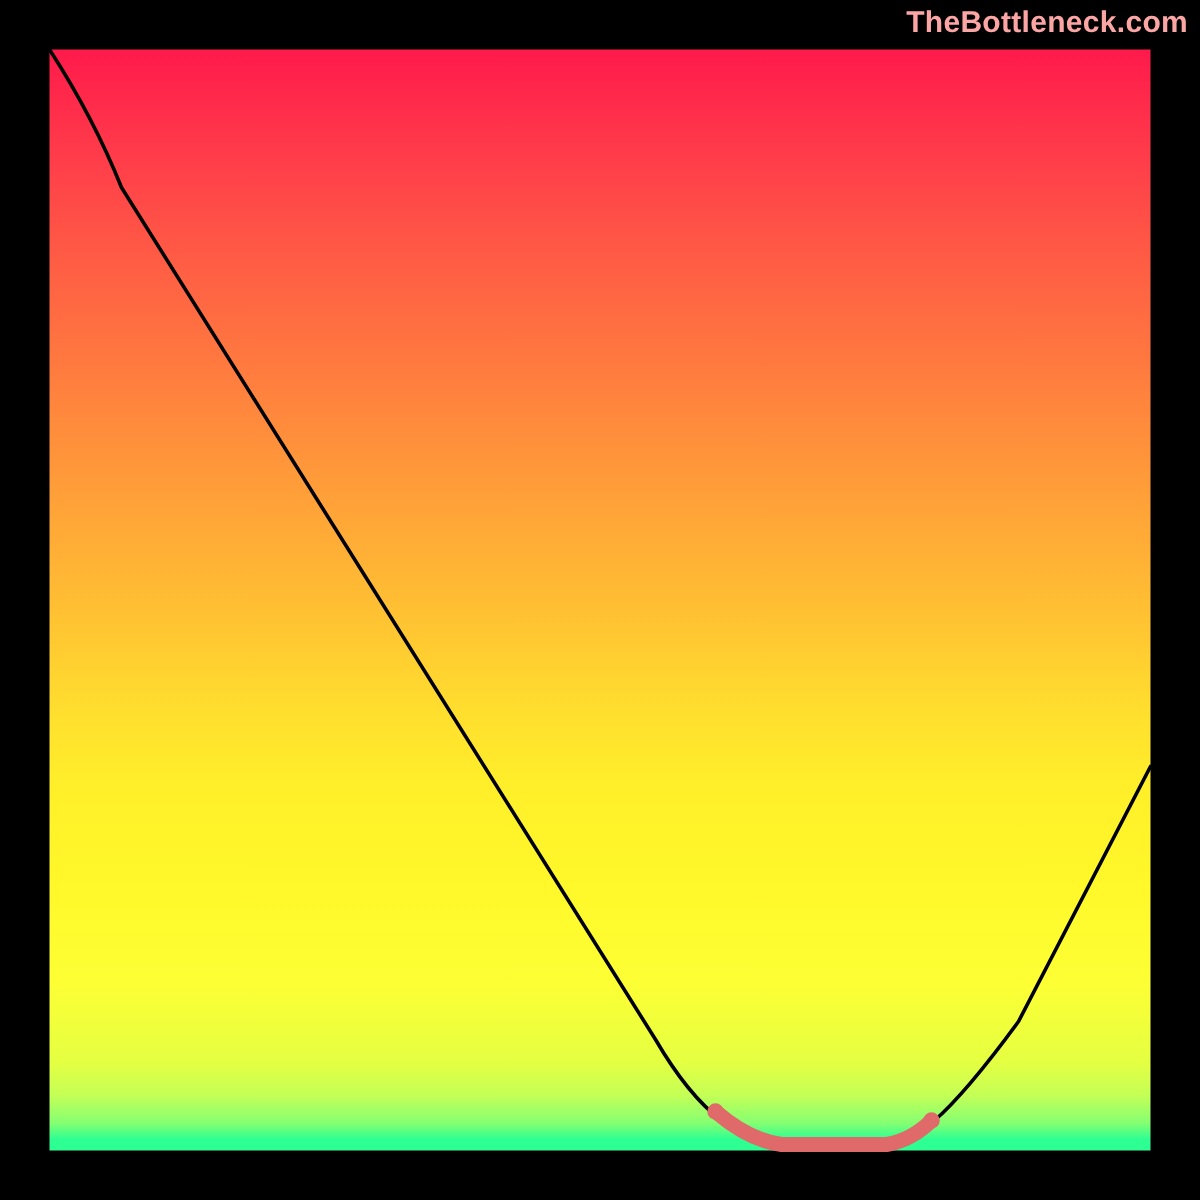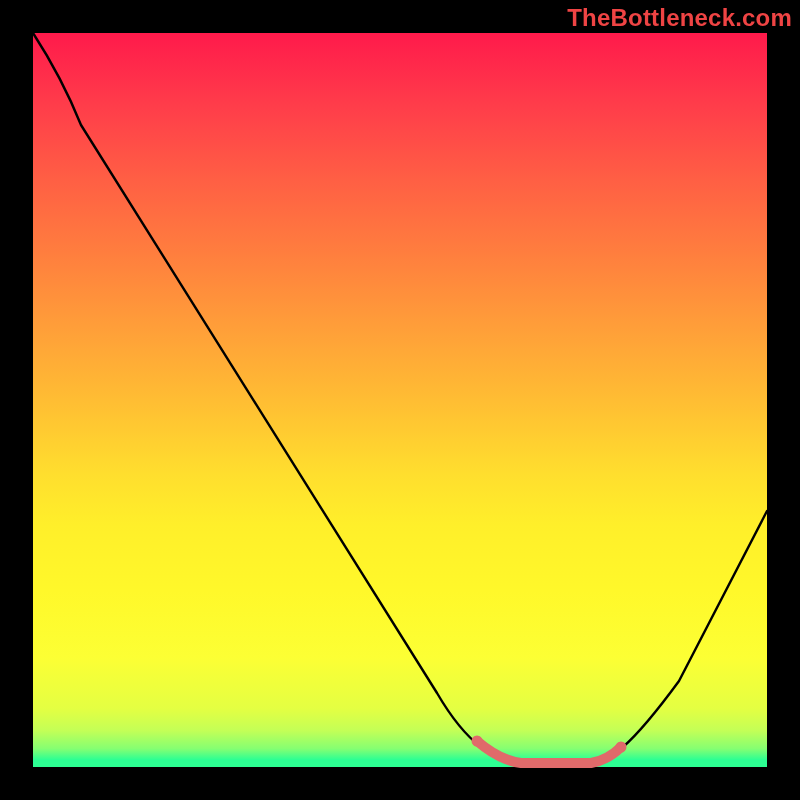--- a/index.html
+++ b/index.html
@@ -41,23 +41,23 @@
       #85ff72 97.5%,
       #2dff93 99%,
       #2dff93 100%
     );
   }
   .watermark {
     position: absolute;
     top: 4px;
     right: 8px;
     font-family: Arial, Helvetica, sans-serif;
-    font-size: 24px;
+    font-size: 20px;
     font-weight: bold;
-    color: #ef4444;
+    color: #fca5a5;
     letter-spacing: 0.2px;
   }
   svg.curve {
     position: absolute;
     left: 0;
     top: 0;
     width: 734px;
     height: 734px;
     overflow: visible;
   }

